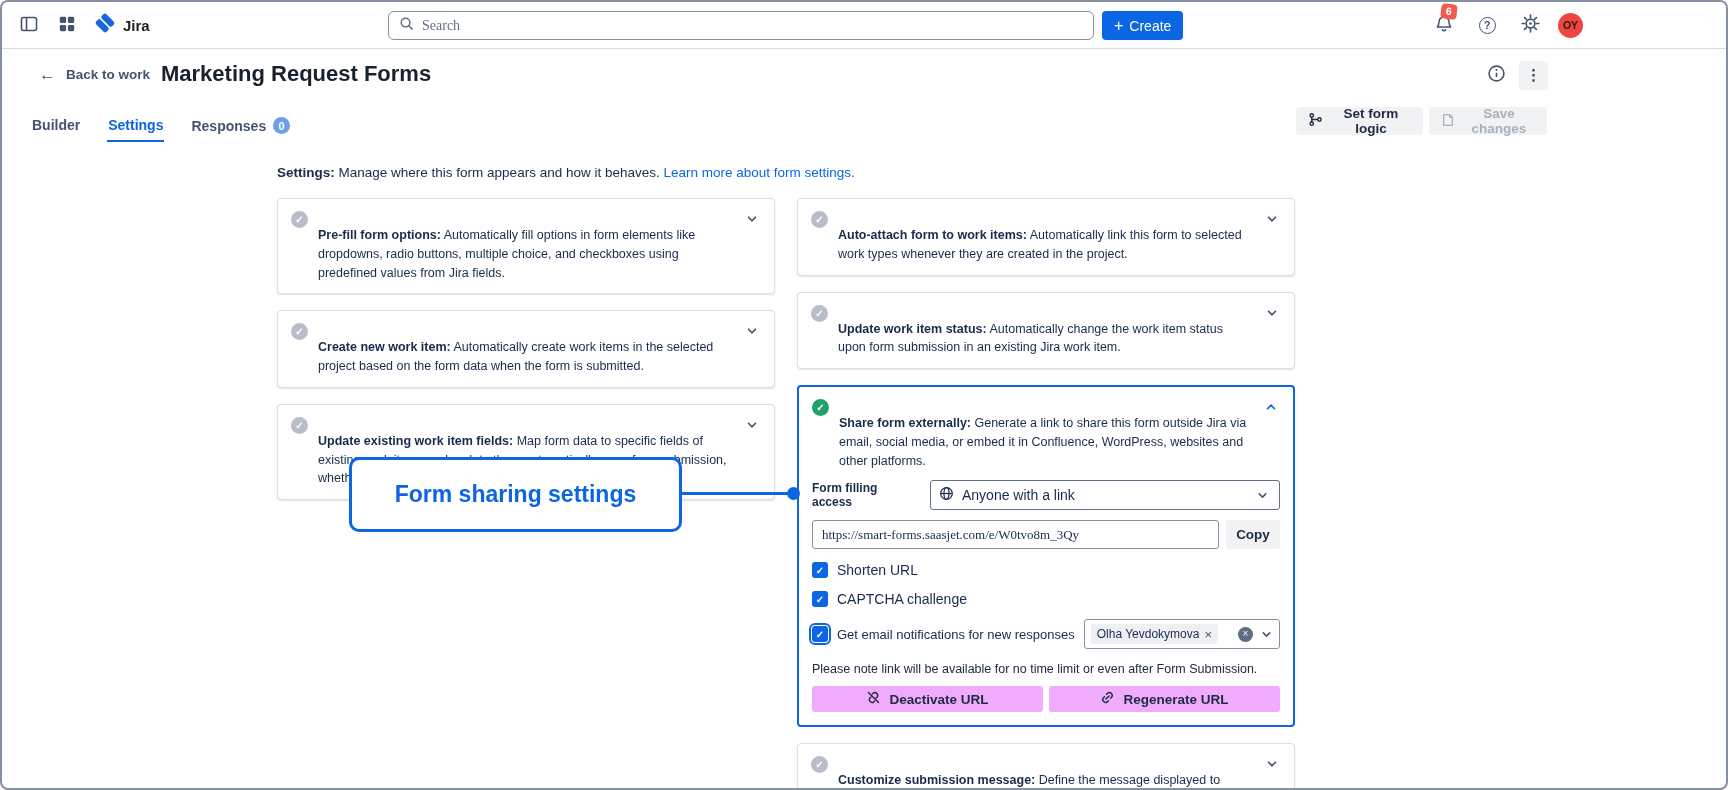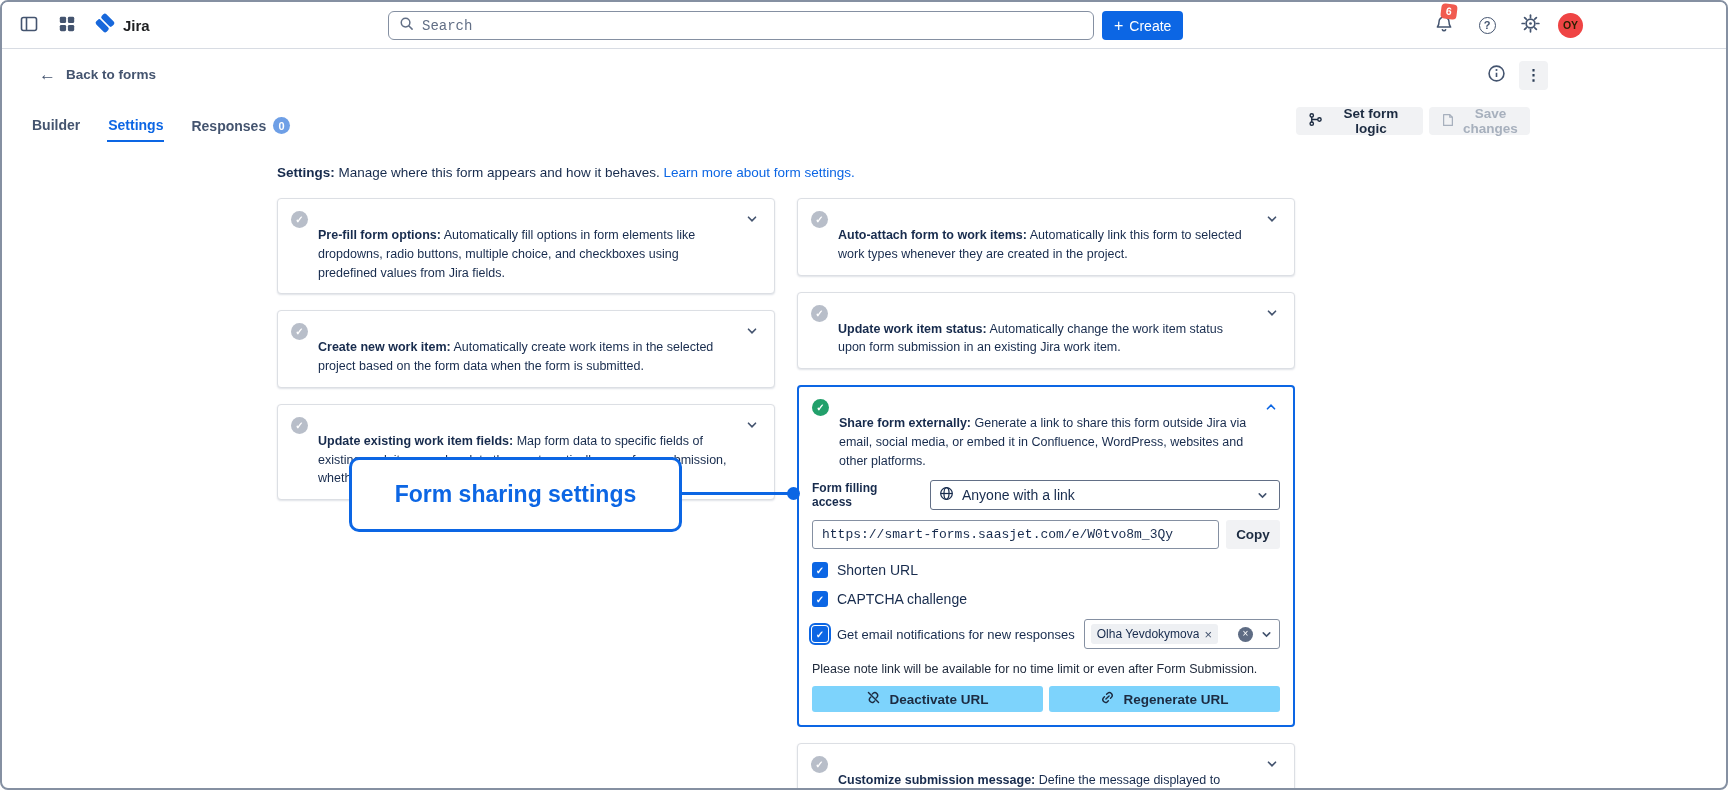--- a/index.html
+++ b/index.html
@@ -1,19 +1,19 @@
 <!DOCTYPE html>
 <html><head>
 <meta charset="utf-8">
 <style>
   * { margin:0; padding:0; box-sizing:border-box; }
   html,body { background:#ffffff; }
   body { width:1728px; height:790px; font-family:"Liberation Sans", sans-serif; color:#172b4d; }
   button { font-family:inherit; cursor:pointer; background:none; border:none; color:inherit; }
-  input { font-family:Liberation Mono, monospace; }
+  input { font-family:Liberation Serif, serif; }
 
   .page { position:relative; width:1728px; height:790px; background:#fff;
           border:2px solid #8590a2; border-radius:8px; overflow:hidden; }
 
   
   .navbar { position:absolute; top:0; left:0; right:0; height:47px; border-bottom:1px solid #d8dce3; background:#fff; }
   .nav-left { position:absolute; left:12px; top:0; height:46px; display:flex; align-items:center; gap:8px; }
   .icon-btn { width:30px; height:30px; display:flex; align-items:center; justify-content:center; border-radius:4px; color:#44546f; position:relative; }
   .brand { display:flex; align-items:center; gap:7px; padding:0 4px; }
   .brand-name { font-size:15px; font-weight:700; color:#1e1f21; }
@@ -47,21 +47,21 @@
   
   .tabs { position:absolute; left:29px; top:113px; display:flex; gap:26px; align-items:flex-start; }
   .tab { font-size:14px; font-weight:600; color:#44546f; padding:2px 1px 9px; display:flex; align-items:center; gap:7px; cursor:pointer; }
   .tab.active { color:#0c66e4; border-bottom:2.5px solid #0c66e4; padding-bottom:6.5px; }
   .tab-badge { min-width:17px; height:17px; padding:0 4px; background:#6e9fe6; color:#fff; border-radius:9px;
                font-size:11px; font-weight:600; display:flex; align-items:center; justify-content:center; }
 
   .btn-gray { background:#f1f2f4; color:#1c2b41; border-radius:4px; height:28px; padding:0 12px; font-size:13.5px; font-weight:600;
               display:flex; align-items:center; gap:8px; }
   .set-logic { position:absolute; left:1286px; top:105px; width:127px; justify-content:center;margin-left:8px; }
-  .save-changes { position:absolute; left:1427px; top:105px; width:101px; justify-content:center; color:#a7b0bd; }
+  .save-changes { position:absolute; left:1427px; top:105px; width:118px; justify-content:center; color:#a7b0bd; }
 
   
   .intro { position:absolute; left:275px; top:163px; font-size:13.5px; color:#172b4d; }
   .intro b { font-weight:700; }
   .intro .link { color:#0c66e4; cursor:pointer; }
 
   .col { position:absolute; display:flex; flex-direction:column; gap:16px; width:498px; }
   .col-left { left:275px; top:196px; }
   .col-right { left:795px; top:196px; }
 
@@ -100,21 +100,21 @@
                    align-items:center; gap:6px; padding:0 6px; cursor:pointer; overflow:hidden; }
   .tag { display:flex; align-items:center; gap:5px; background:#eef0f3; border-radius:3px; padding:3px 6px; min-width:0; }
   .tag-label { font-size:12px; color:#172b4d; white-space:nowrap; overflow:hidden; text-overflow:ellipsis; }
   .tag-remove { font-size:13px; line-height:1; color:#44546f; cursor:pointer; }
   .clear-all { margin-left:auto; flex:0 0 auto; width:15px; height:15px; border-radius:50%; background:#5e6c84; color:#fff;
                font-size:10px; line-height:1; display:flex; align-items:center; justify-content:center; cursor:pointer; }
   .notify-select .chev { width:14px; }
 
   .share-note { margin-top:13px; font-size:12.5px; color:#202b3d; }
   .share-actions { display:flex; gap:6px; margin-top:10px; }
-  .share-btn { flex:1; height:26px; background:#7dd3fc; border-radius:3px; display:flex; align-items:center; justify-content:center;
+  .share-btn { flex:1; height:26px; background:#f0abfc; border-radius:3px; display:flex; align-items:center; justify-content:center;
                gap:8px; font-size:13.5px; font-weight:600; color:#1c2b41; }
 
   
   .callout { position:absolute; left:347px; top:455px; width:333px; height:75px; border:3px solid #0c66e4; border-radius:10px;
              background:#fff; display:flex; align-items:center; justify-content:center; z-index:5; }
   .callout-label { font-size:23px; font-weight:700; color:#0c66e4; }
   .callout-line { position:absolute; left:679px; top:490px; width:112px; height:3px; background:#0c66e4; z-index:4; }
   .callout-dot { position:absolute; left:785px; top:485px; width:13px; height:13px; border-radius:50%; background:#0c66e4; z-index:6; }
 </style>
 </head>
@@ -198,22 +198,23 @@
               <line x1="14.5" y1="5.5" x2="16.2" y2="3.8"></line>
             </svg>
         </span>
       </button>
       <button class="avatar">OY</button>
     </div>
   </header>
 
   <div class="back-link">
     <span class="back-arrow">←</span>
-    <span>Back to forms</span>
+    <span>Back to work</span>
   </div>
+  <h1 class="page-title">Marketing Request Forms</h1>
 
   <div class="header-actions">
     <button class="icon-btn">
       <span>
         <svg width="19" height="19" viewBox="0 0 20 20" fill="none">
             <circle cx="10" cy="10" r="7.8" stroke="#44546f" stroke-width="1.7"></circle>
             <line x1="10" y1="9.2" x2="10" y2="13.8" stroke="#44546f" stroke-width="1.7"></line>
             <circle cx="10" cy="6.3" r="1.1" fill="#44546f"></circle>
           </svg>
       </span>

